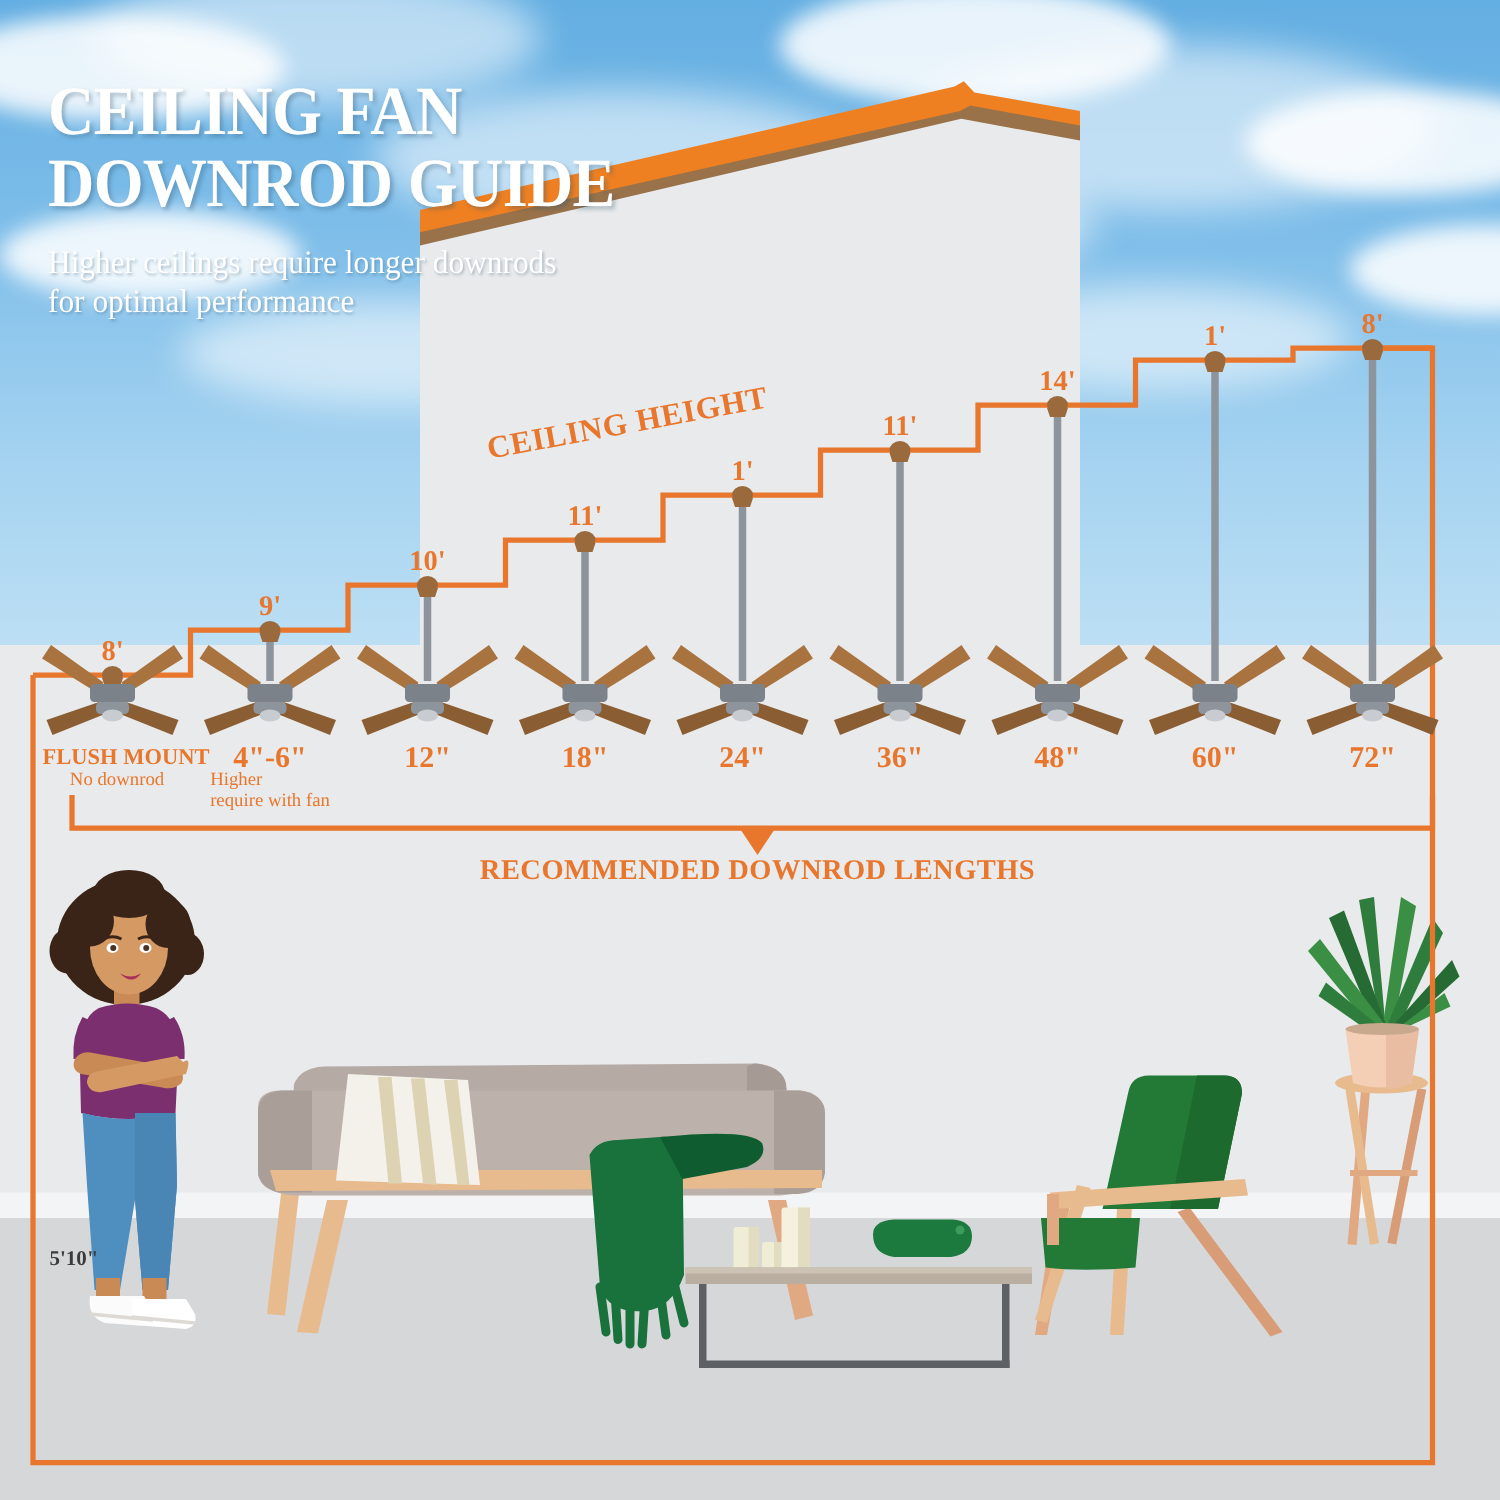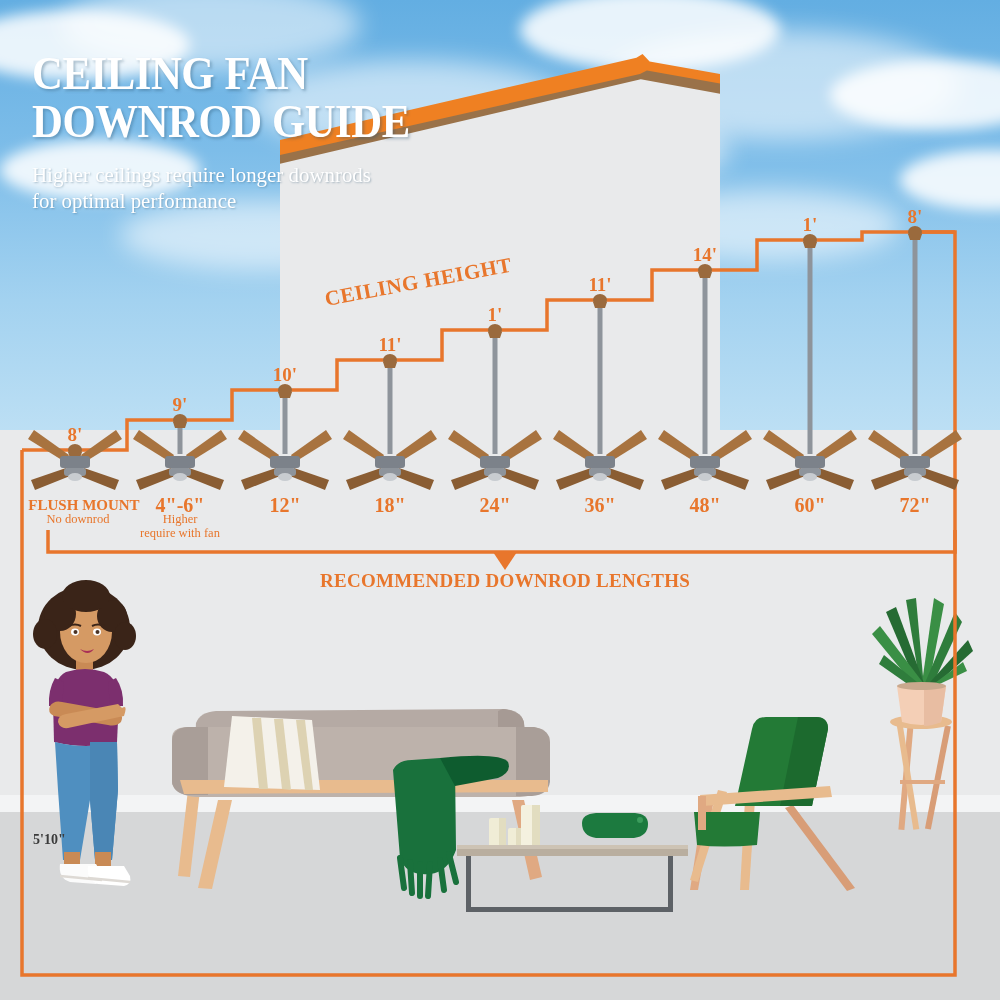--- a/index.html
+++ b/index.html
@@ -109,21 +109,20 @@
     text-align: center;
   }
   .rod-label.small { font-size: 15px; top: 497px; }
   .rod-sub {
     position: absolute;
     color: #e8762c;
     font-size: 12.5px;
     font-weight: normal;
     transform: translateX(-50%);
     white-space: nowrap;
-    text-align: center;
     line-height: 13.5px;
     top: 513px;
   }
 
   .bottom-caption {
     position: absolute;
     left: 505px; top: 570px;
     transform: translateX(-50%);
     color: #e8762c;
     font-weight: bold;

